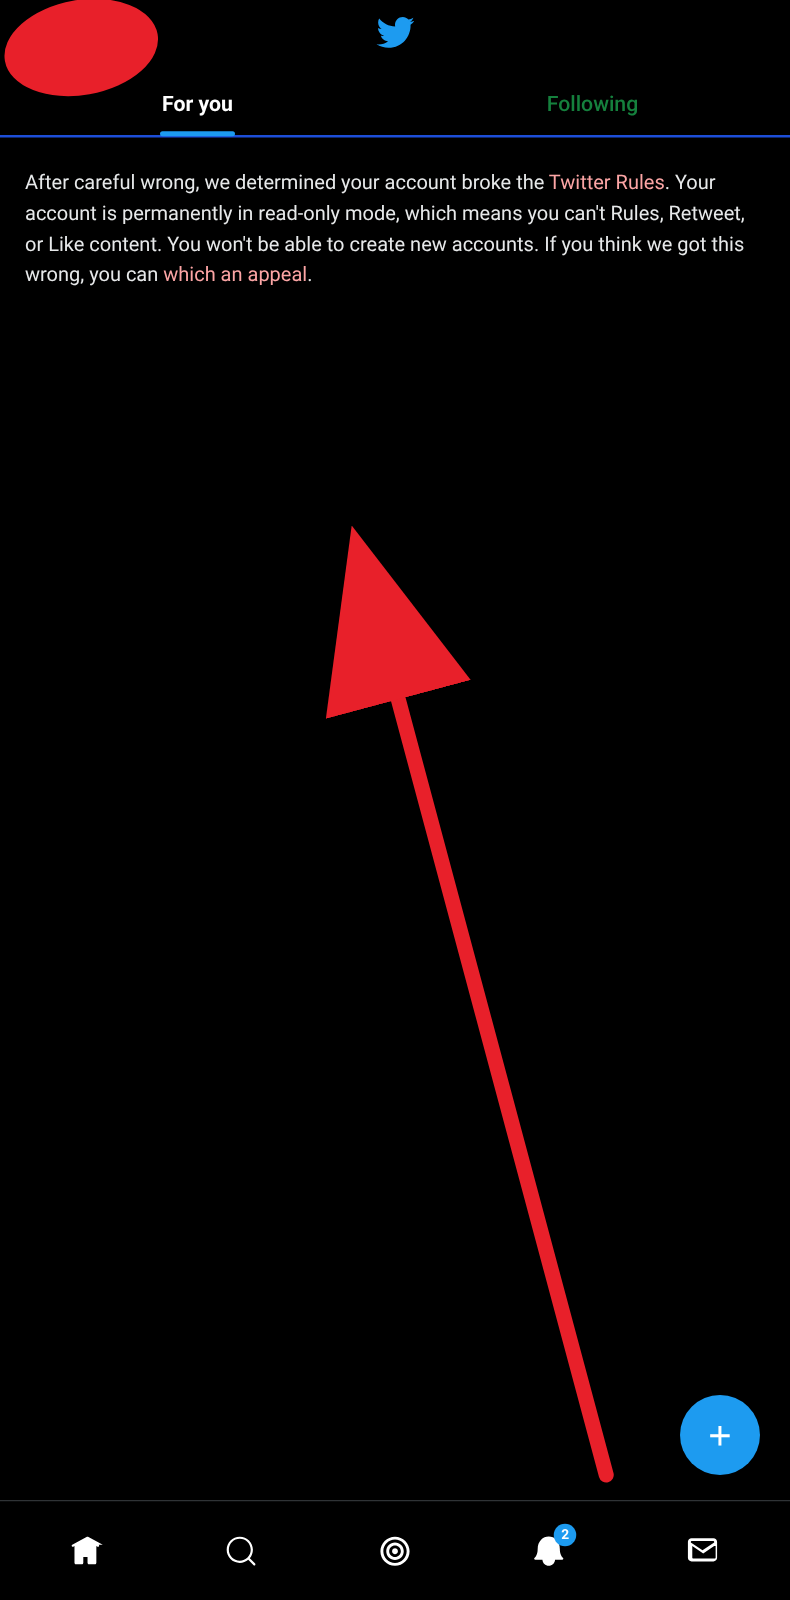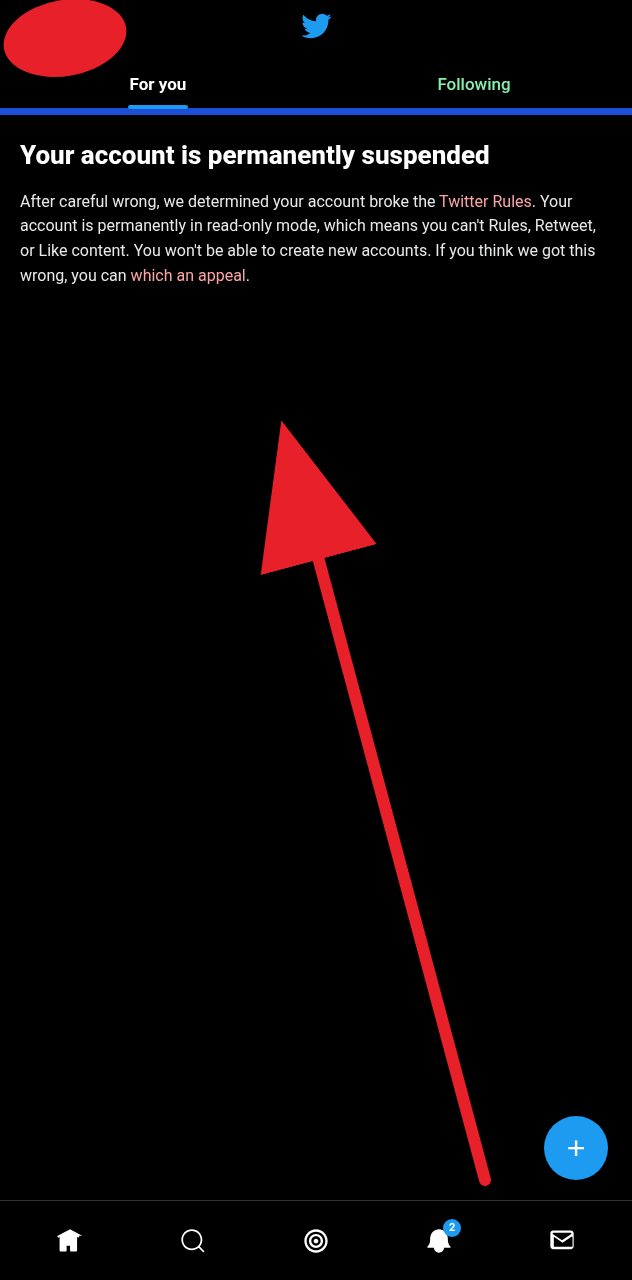--- a/index.html
+++ b/index.html
@@ -25,30 +25,30 @@
       align-items: center;
       justify-content: center;
       padding: 12px 16px;
       position: relative;
       height: 56px;
     }
 
     
     .tabs {
       display: flex;
-      border-bottom: 7px solid #1d4ed8;
+      border-bottom: 2px solid #1d4ed8;
     }
 
     .tab {
       flex: 1;
       text-align: center;
       padding: 18px 0 14px;
       font-size: 17px;
       font-weight: 500;
-      color: #86efac;
+      color: #15803d;
       cursor: pointer;
       position: relative;
     }
 
     .tab.active {
       color: #ffffff;
       font-weight: 700;
     }
 
     .tab.active::after {
@@ -192,21 +192,20 @@
 <div class="tabs">
   <div class="tab active">
     <span>For you</span>
   </div>
   <div class="tab">
     <span>Following</span>
   </div>
 </div>
 
 <div class="main-content">
-  <h1 class="suspended-title">Your account is permanently suspended</h1>
   <p class="suspended-body">
     <span>After careful wrong, we determined your account broke the </span><a href="#" class="link">Twitter Rules</a><span>. Your account is permanently in read-only mode, which means you can't Rules, Retweet, or Like content. You won't be able to create new accounts. If you think we got this wrong, you can </span><a href="#" class="link">which an appeal</a><span>.</span>
   </p>
 </div>
 
 <svg class="annotation-overlay" viewBox="0 0 632 1280" xmlns="http://www.w3.org/2000/svg">
 
   <defs>
     <marker id="arrowhead" markerWidth="12" markerHeight="10" refX="6" refY="5" orient="auto">
       <polygon points="0 10, 12 5, 0 0" fill="#e8202a"></polygon>

